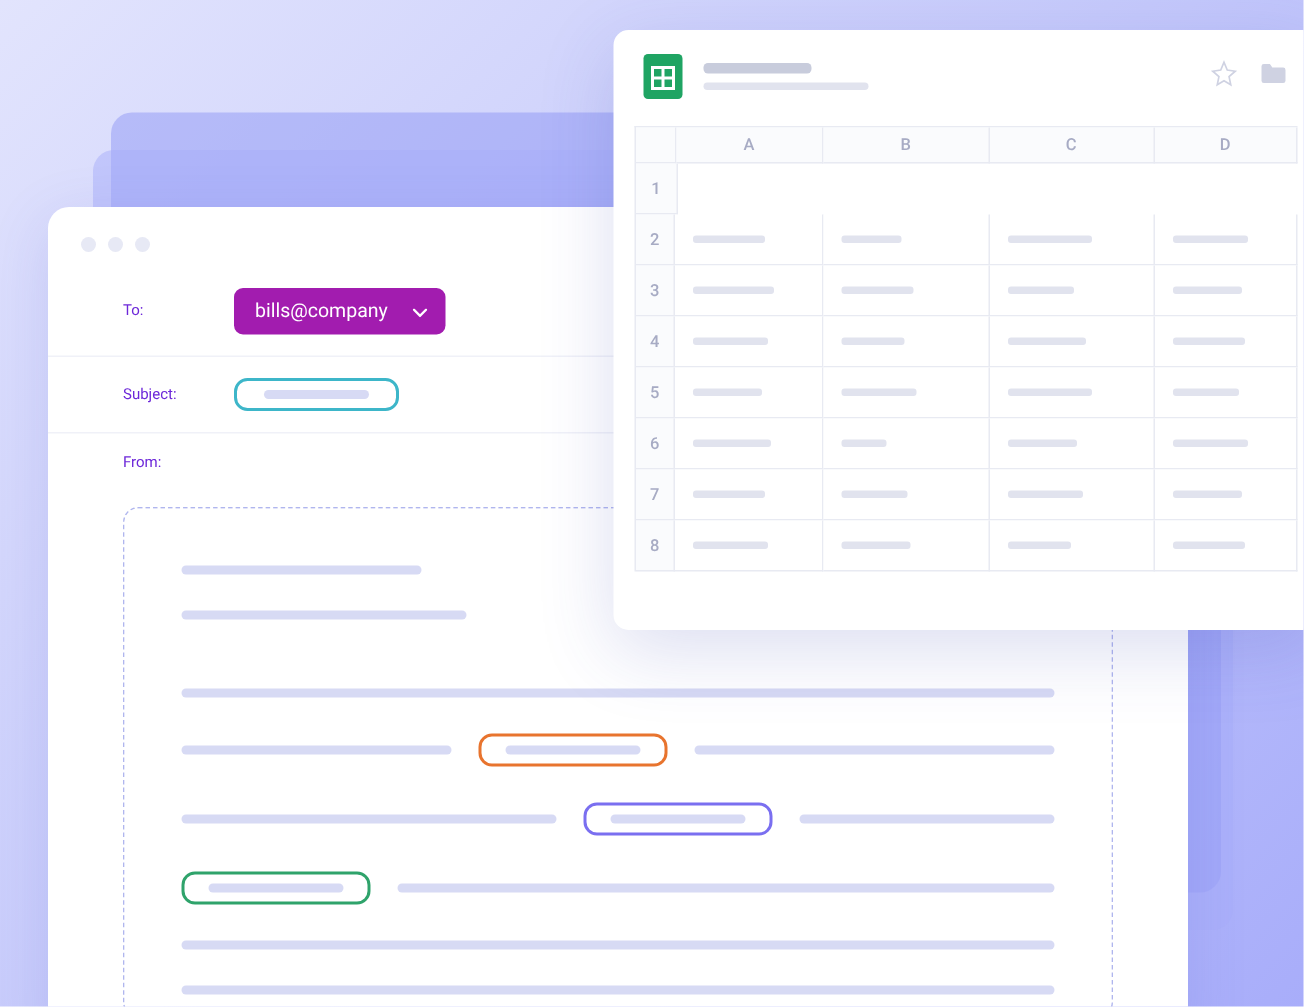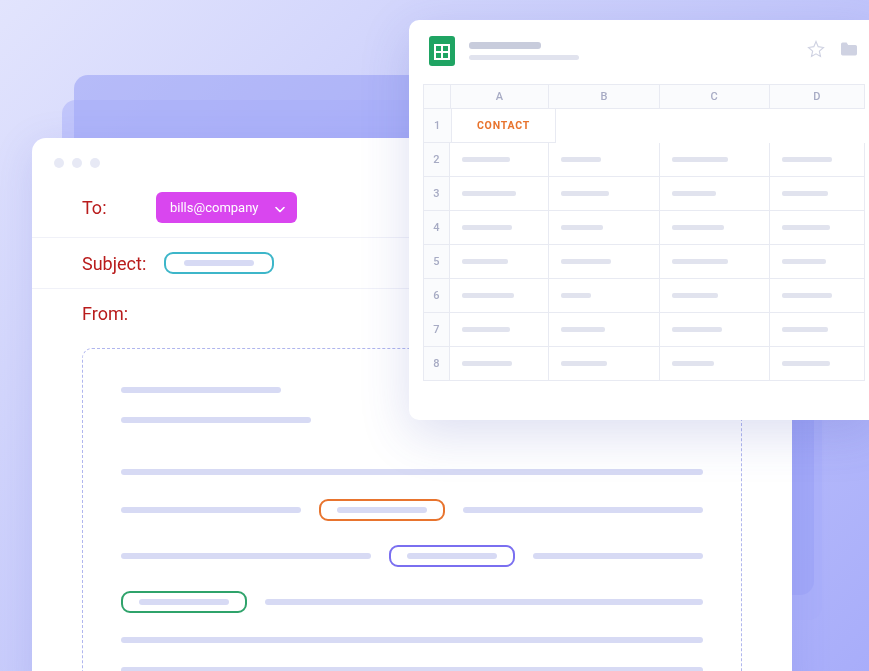--- a/index.html
+++ b/index.html
@@ -57,26 +57,26 @@
     }
     .email-row {
       display: flex;
       align-items: center;
       padding: 14px 50px;
       border-bottom: 1px solid #f0f1f8;
       gap: 18px;
     }
     .email-row.noborder { border-bottom: none; }
     .email-label {
-      color: #b91c1c;
-      font-size: 18px;
+      color: #6d28d9;
+      font-size: 10px;
       min-width: 56px;
     }
     .to-chip {
-      background: #d946ef;
+      background: #a21caf;
       color: #fff;
       border-radius: 6px;
       padding: 8px 38px 8px 14px;
       font-size: 13px;
       position: relative;
       display: inline-block;
     }
     .to-chip .chev {
       position: absolute;
       right: 12px;
@@ -276,21 +276,20 @@
     <div class="grid-row">
       <div class="grid-cell corner"></div>
       <div class="grid-cell col-hdr w-a">A</div>
       <div class="grid-cell col-hdr w-b">B</div>
       <div class="grid-cell col-hdr w-c">C</div>
       <div class="grid-cell col-hdr w-d">D</div>
     </div>
 
     <div class="grid-row">
       <div class="grid-cell row-hdr">1</div>
-      <div class="grid-cell hdr-cell w-a c-orange">CONTACT</div>
     </div>
 
     <div class="grid-row">
       <div class="grid-cell row-hdr">2</div>
       <div class="grid-cell data-cell w-a">
           <span class="cell-skel" style="width:48px;"></span>
         </div>
       <div class="grid-cell data-cell w-b">
           <span class="cell-skel" style="width:40px;"></span>
         </div>

